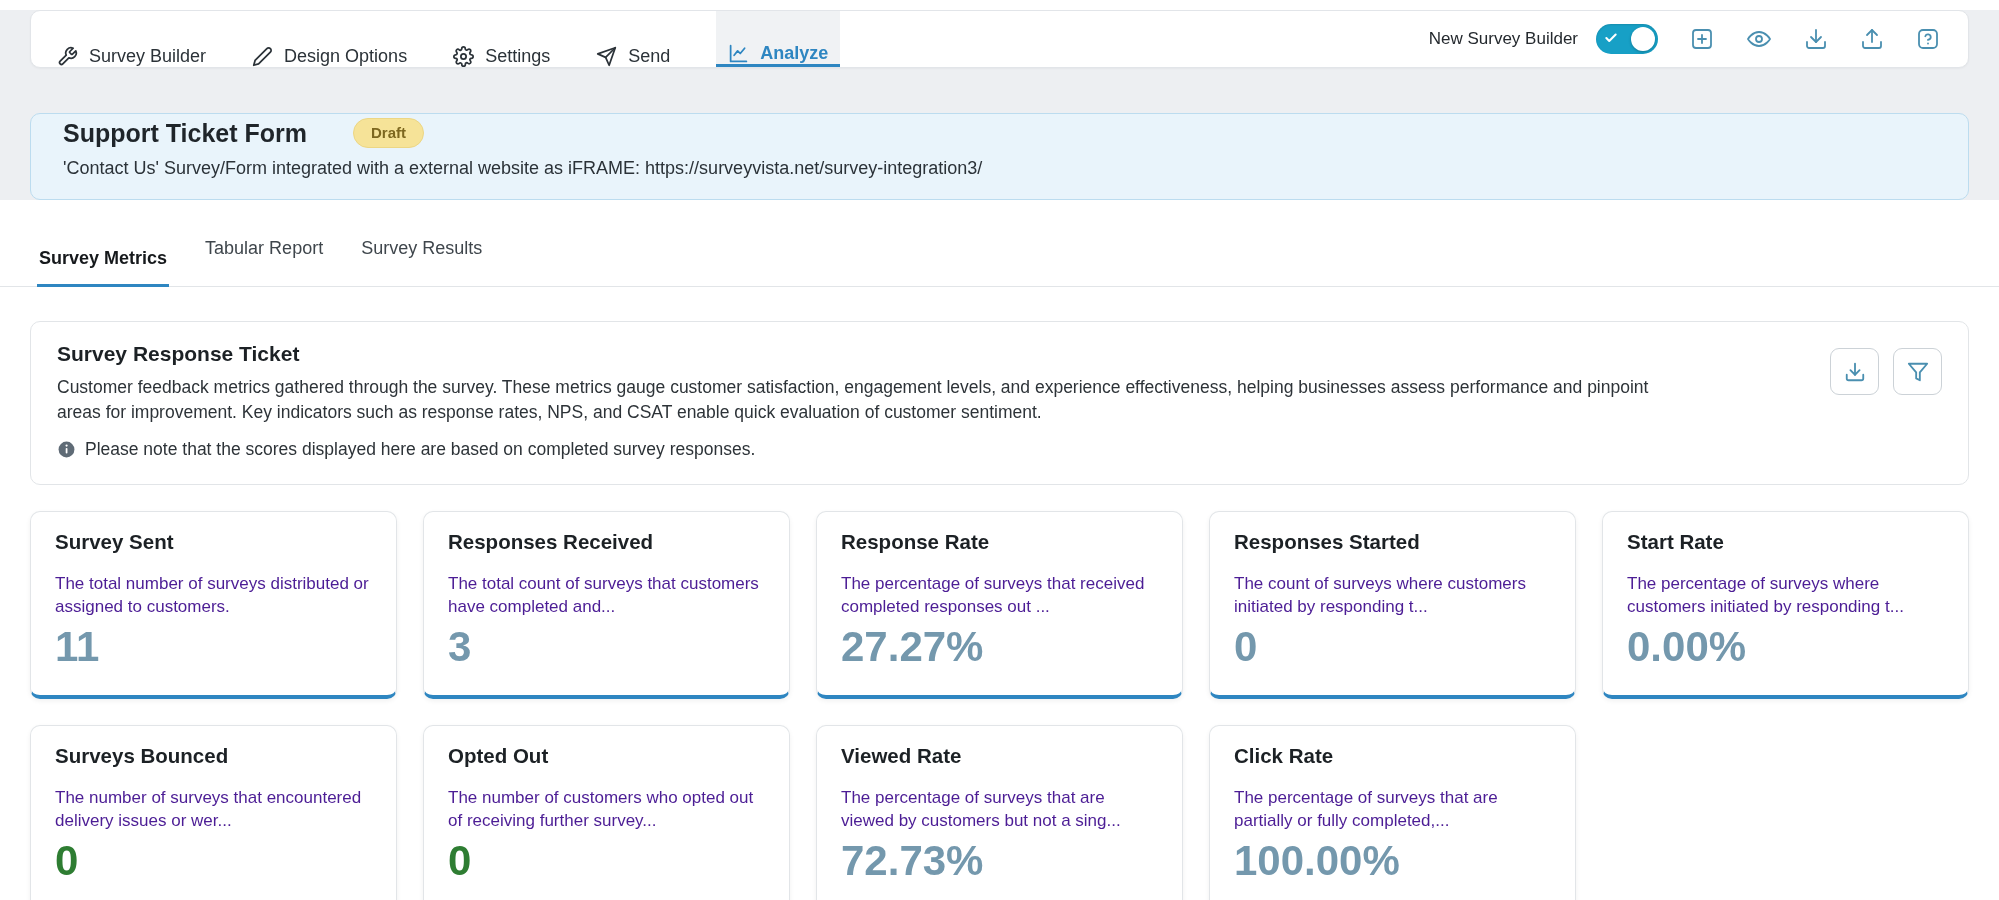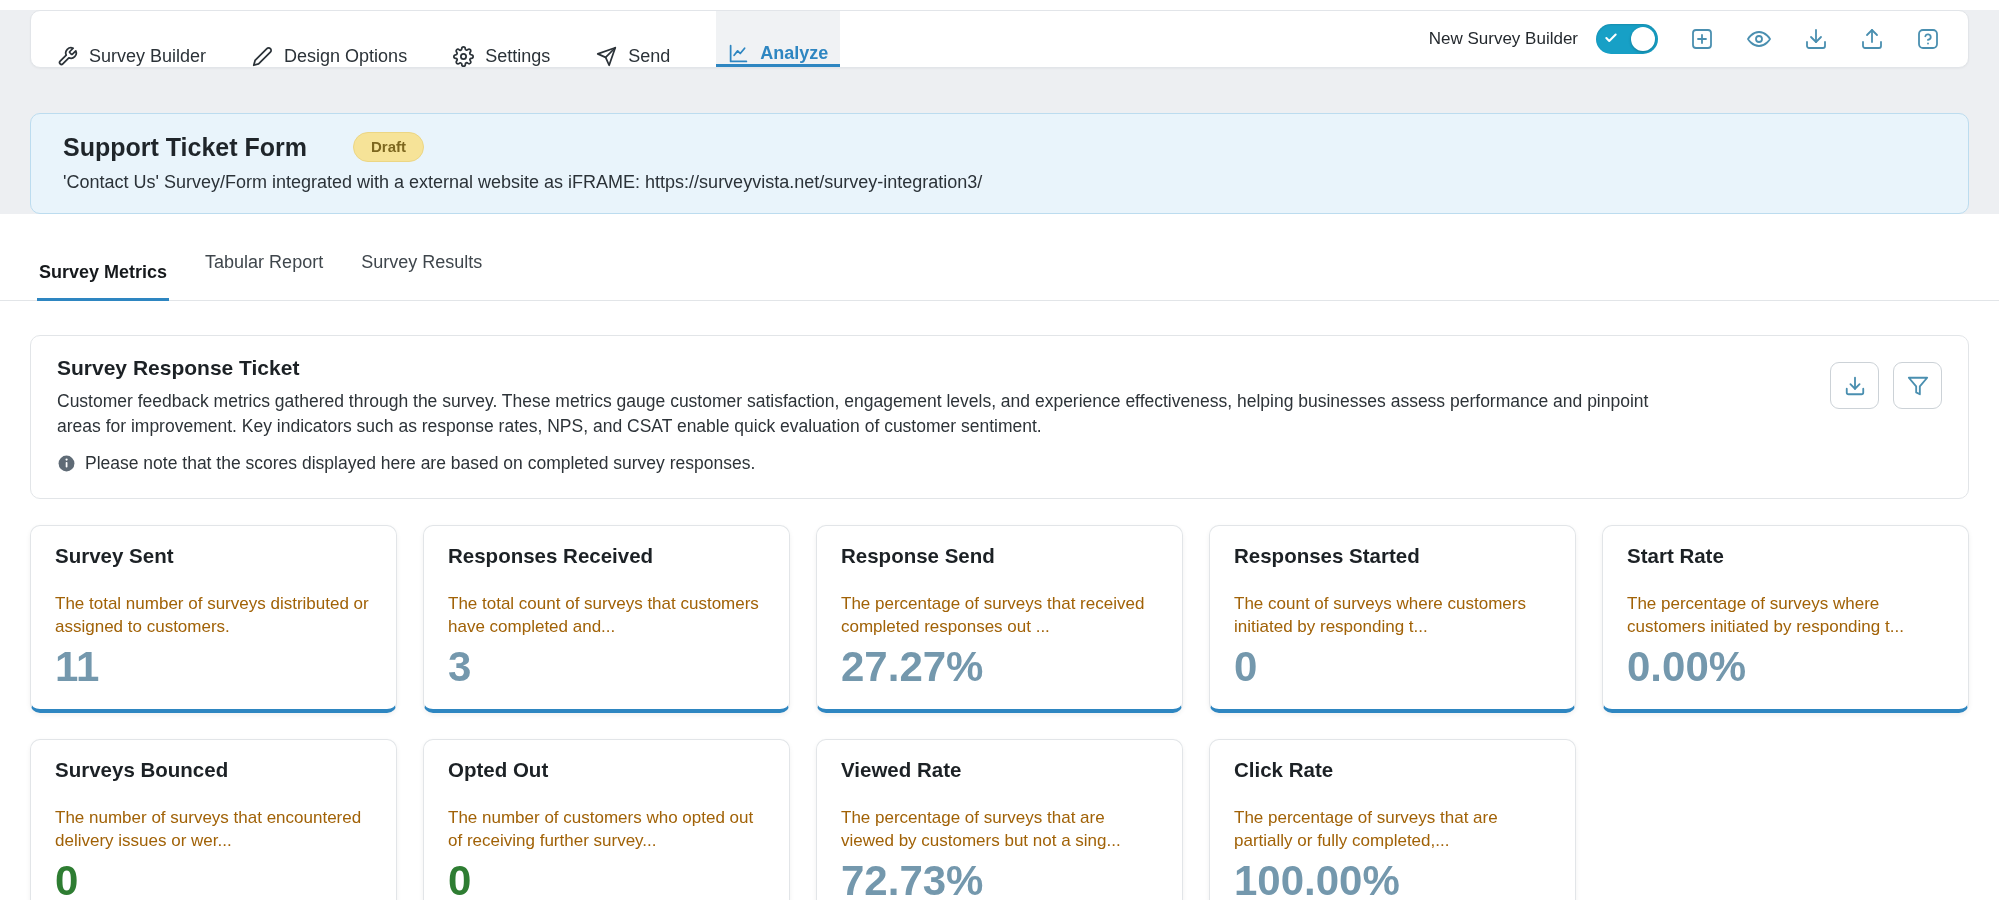--- a/index.html
+++ b/index.html
@@ -50,21 +50,21 @@
   }
   .tool-icon { cursor:pointer; }
   .tool-icon svg { stroke:#4a8fb0; }
 
   
   .page-header {
     margin-top:45px;
     background:#e9f4fb;
     border:1px solid #bcdcef;
     border-radius:10px;
-    padding:18px 32px 20px;
+    padding:4px 32px 20px;
   }
   .ph-titlerow { display:flex; align-items:center; gap:46px; }
   .ph-title { font-size:25px; font-weight:700; color:#1f252a; }
   .badge {
     background:#f6e398; color:#7d671f; border:1px solid #ecd684;
     font-size:15px; font-weight:700;
     padding:5px 17px; border-radius:15px; line-height:1.2;
   }
   .ph-subtitle { margin-top:10px; font-size:18px; color:#2b3238; }
 
@@ -113,21 +113,21 @@
     border:1px solid #e2e5e8;
     border-radius:10px;
     border-bottom-width:4px;
     padding:18px 24px 16px;
     height:188px;
     box-shadow:0 2px 5px rgba(0,0,0,.06);
   }
   .card.accent-blue  { border-bottom-color:#2e86c1; }
   .card.accent-green { border-bottom-color:#2f8f46; }
   .card-title { font-size:20.5px; font-weight:700; color:#1c2125; }
-  .card-desc  { margin-top:25px; font-size:17px; line-height:1.35; color:#a16207; min-height:46px; }
+  .card-desc  { margin-top:19px; font-size:17px; line-height:1.35; color:#4c1d95; min-height:46px; }
   .card-value { margin-top:5px; font-size:42px; font-weight:700; line-height:1.1; }
   .val-blue  { color:#7498ad; }
   .val-green { color:#2e7d32; }
 </style>
 </head>
 <body>
 
 <div class="band">
 
   <div class="navbar">
@@ -285,21 +285,21 @@
     <div class="card-value val-blue">11</div>
   </div>
 
   <div class="card accent-blue">
     <div class="card-title">Responses Received</div>
     <div class="card-desc">The total count of surveys that customers have completed and...</div>
     <div class="card-value val-blue">3</div>
   </div>
 
   <div class="card accent-blue">
-    <div class="card-title">Response Send</div>
+    <div class="card-title">Response Rate</div>
     <div class="card-desc">The percentage of surveys that received completed responses out ...</div>
     <div class="card-value val-blue">27.27%</div>
   </div>
 
   <div class="card accent-blue">
     <div class="card-title">Responses Started</div>
     <div class="card-desc">The count of surveys where customers initiated by responding t...</div>
     <div class="card-value val-blue">0</div>
   </div>
 

